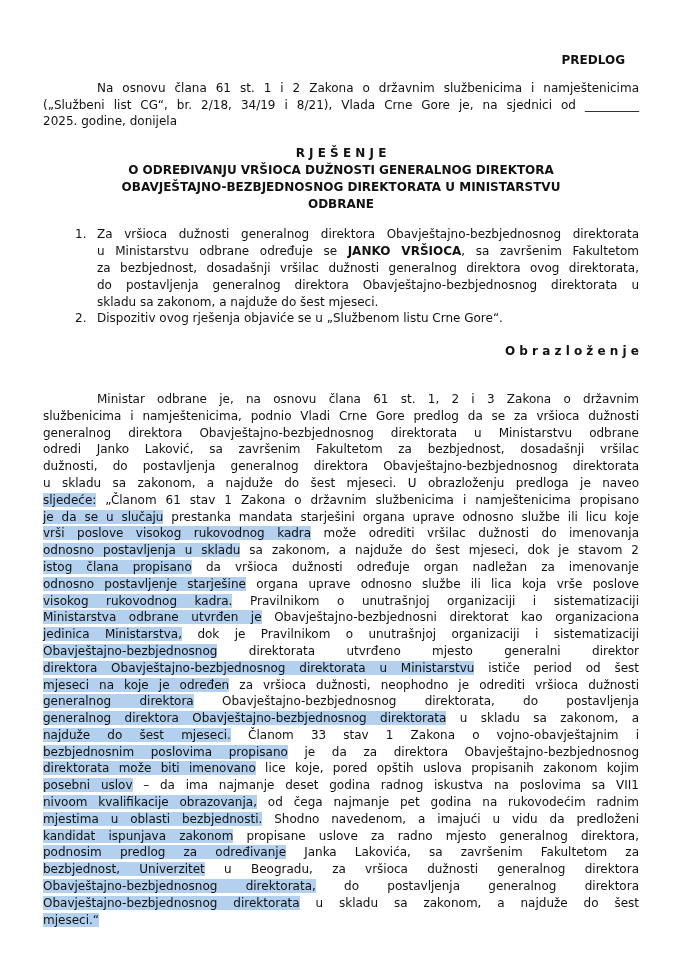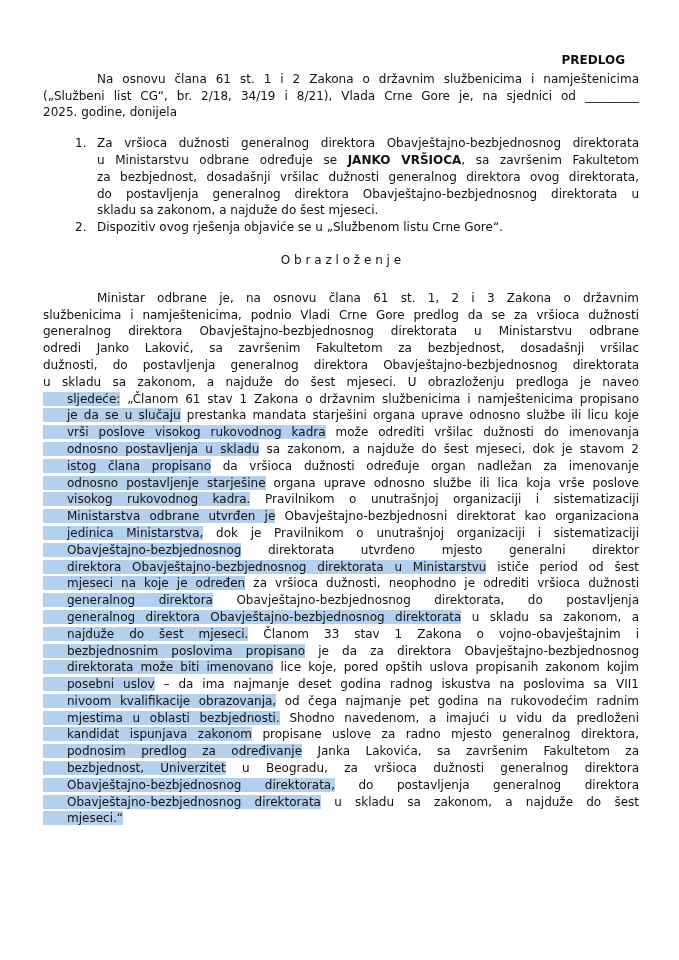--- a/index.html
+++ b/index.html
@@ -10,46 +10,52 @@
     box-sizing: border-box;
     padding: 52px 40px 10px 43px;
     background: #ffffff;
     color: #111111;
     font-family: "DejaVu Sans", "Liberation Sans", sans-serif;
     font-size: 12px;
     line-height: 16.8px;
     overflow: hidden;
   }
   .predlog { font-weight: bold; text-align: right; padding-right: 14px; }
-  .intro { margin-top: 2px; }
+  .intro { margin-top: 11px; }
   .tline { text-align: justify; text-align-last: justify; }
   .tline.last { text-align-last: left; }
   .tline.ind { text-indent: 54px; }
   .title-block { margin-top: 15px; text-align: center; font-weight: bold; }
   .title-line { text-align: center; }
   .items { margin-top: 14px; }
   .item { position: relative; padding-left: 54px; }
   .item .num { position: absolute; left: 32px; top: 0; }
-  .section-heading { margin-top: 16px; margin-bottom: 21px; text-align: center; font-weight: normal; }
-  .hl { background: var(--hl, #b3d1ef); padding-left: 24px; }
+  .section-heading { margin-top: 16px; margin-bottom: 31px; text-align: right; font-weight: bold; }
+  .hl { background: var(--hl, #b3d1ef); }
   .b { font-weight: bold; }
 </style>
 </head>
 <body>
 
 <div class="page">
 
   <div class="predlog">PREDLOG</div>
 
   <div class="intro">
       <div class="tline ind"><span>Na osnovu člana 61 st. 1 i 2 Zakona o državnim službenicima i namještenicima</span></div>
       <div class="tline"><span>(„Službeni list CG“, br. 2/18, 34/19 i 8/21), Vlada Crne Gore je, na sjednici od _________</span></div>
       <div class="tline last"><span>2025. godine, donijela</span></div>
     </div>
 
+  <div class="title-block">
+    <div class="title-line">R J E Š E N J E</div>
+    <div class="title-line">O ODREĐIVANJU VRŠIOCA DUŽNOSTI GENERALNOG DIREKTORA</div>
+    <div class="title-line">OBAVJEŠTAJNO-BEZBJEDNOSNOG DIREKTORATA U MINISTARSTVU</div>
+    <div class="title-line">ODBRANE</div>
+  </div>
 
   <div class="items" id="items">
       <div class="item">
         <span class="num">1.</span>
         <div class="item-body">
           <div class="tline"><span>Za vršioca dužnosti generalnog direktora Obavještajno-bezbjednosnog direktorata</span></div>
           <div class="tline"><span>u Ministarstvu odbrane određuje se </span><span class="b">JANKO VRŠIOCA</span><span>, sa završenim Fakultetom</span></div>
           <div class="tline"><span>za bezbjednost, dosadašnji vršilac dužnosti generalnog direktora ovog direktorata,</span></div>
           <div class="tline"><span>do postavljenja generalnog direktora Obavještajno-bezbjednosnog direktorata u</span></div>
           <div class="tline last"><span>skladu sa zakonom, a najduže do šest mjeseci.</span></div>

